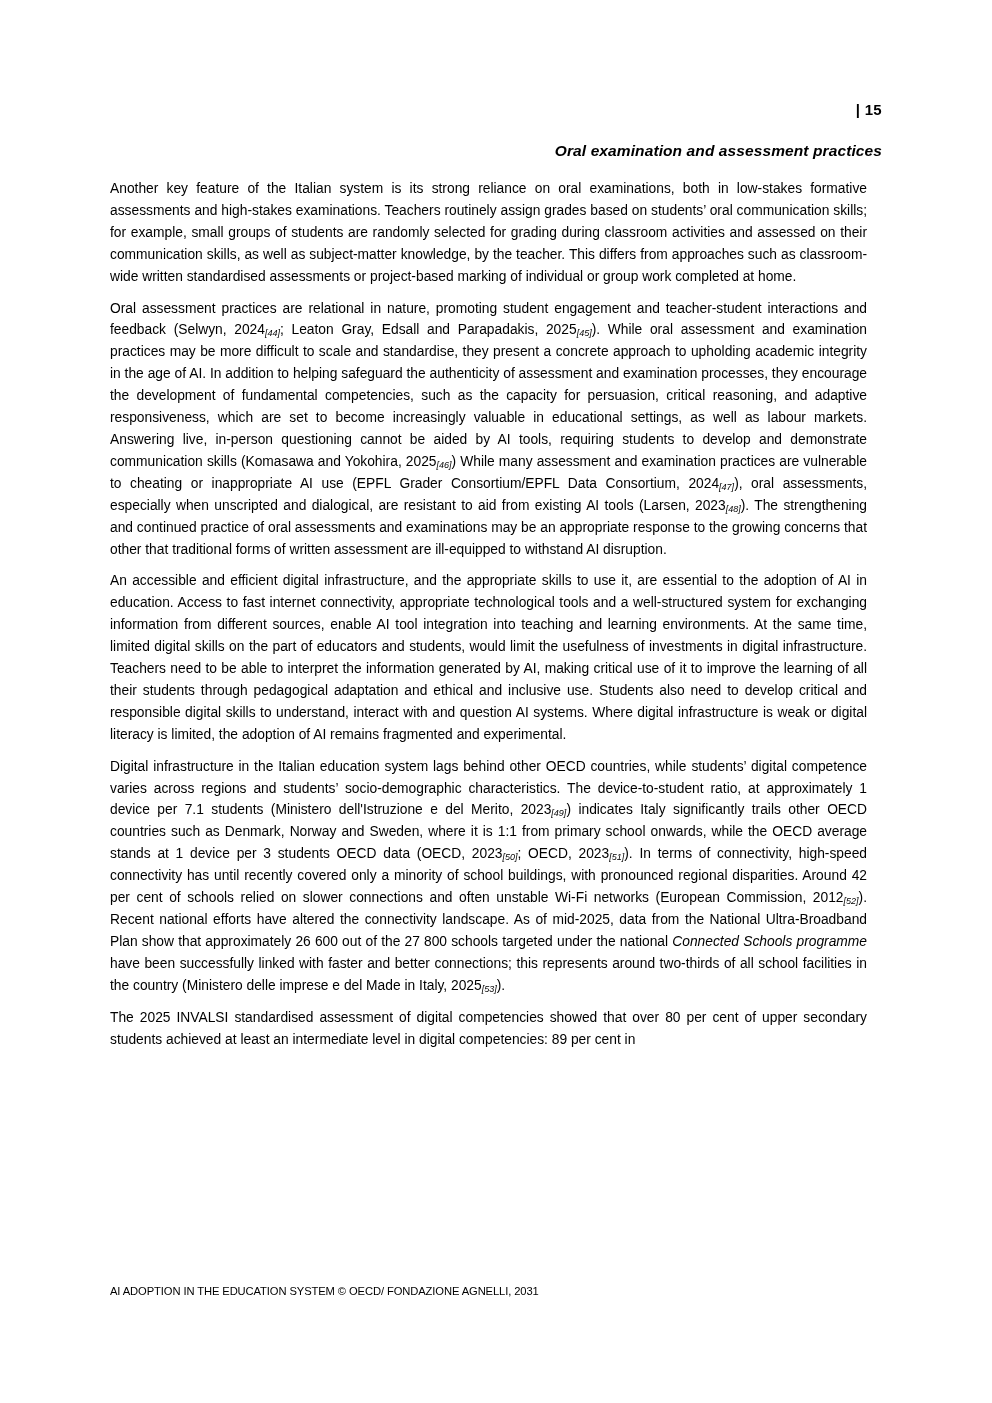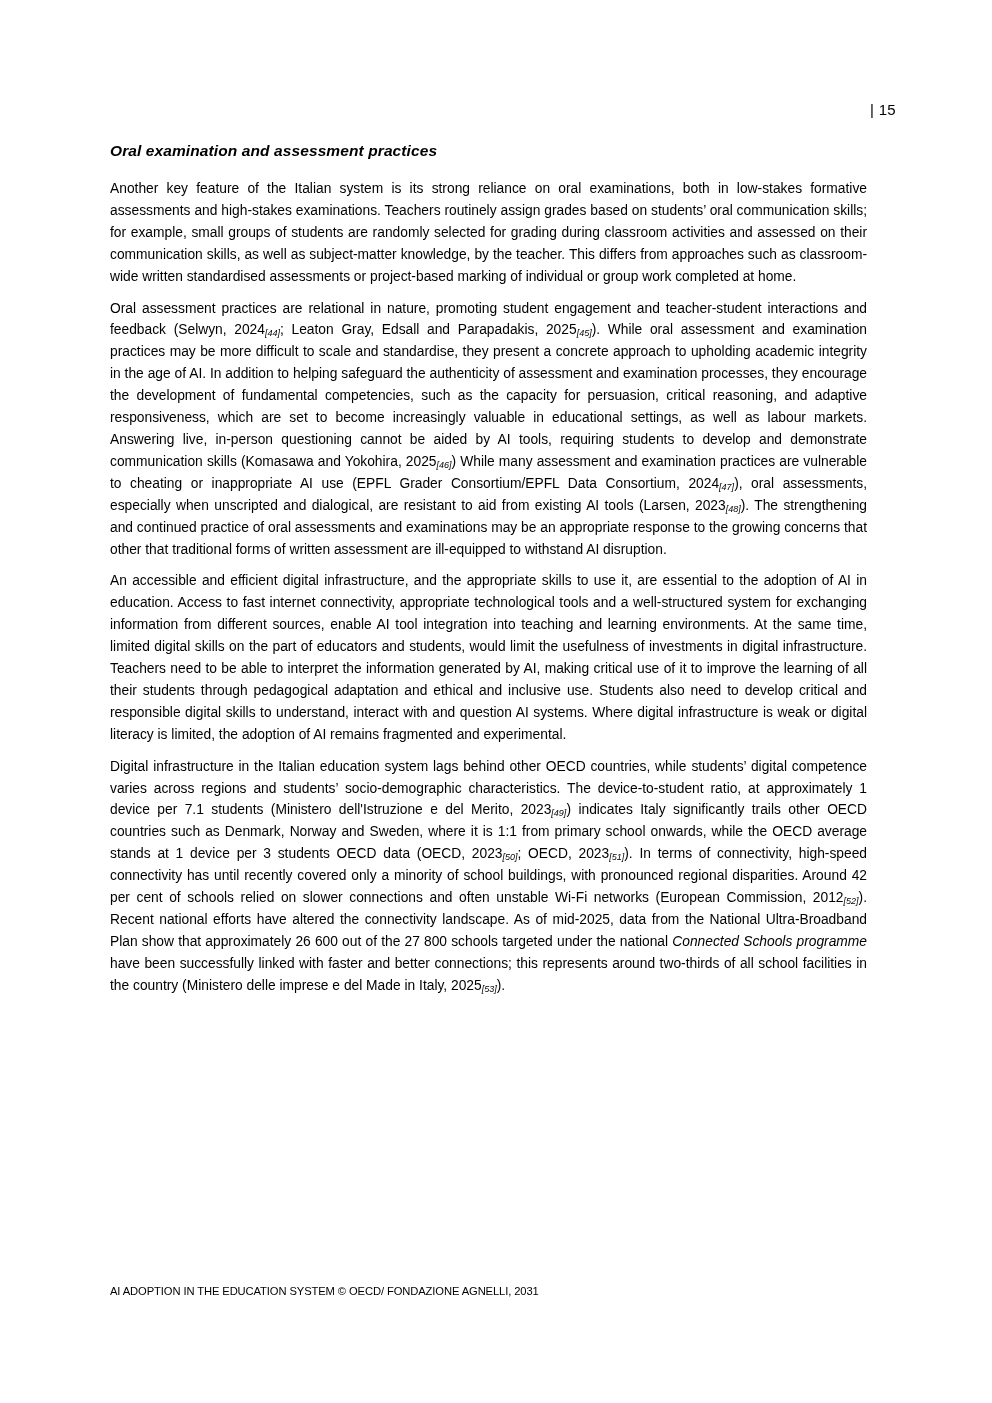--- a/index.html
+++ b/index.html
@@ -13,37 +13,38 @@
     height: 1403px;
     margin: 0 auto;
     background: #ffffff;
     font-family: "Liberation Sans", sans-serif;
     color: #000000;
     overflow: hidden;
   }
   .page-number {
     position: absolute;
     top: 101px;
-    right: 96px;
+    right: 110px;
     font-size: 15px;
-    font-weight: normal;
+    font-weight: bold;
     letter-spacing: 0.3px;
   }
   .doc-body {
     position: absolute;
     left: 110px;
     top: 142px;
     width: 772px;
   }
   .doc-body h2.heading {
     font-size: 15.5px;
     font-style: italic;
     font-weight: bold;
     margin: 0 0 18px 0;
     letter-spacing: 0.1px;
+    text-align: right;
   }
   .doc-body h2.heading:not(:first-child) {
     margin-top: 32px;
   }
   .doc-body p.paragraph {
     font-size: 13.8px;
     line-height: 21.9px;
     text-align: justify;
     margin: 0 15px 10px 0;
   }
@@ -69,16 +70,17 @@
 
 <div class="page">
   <div class="page-number">| 15</div>
 
   <div class="doc-body">
       <h2 class="heading"><span>Oral examination and assessment practices</span></h2>
       <p class="paragraph"><span>Another key feature of the Italian system is its strong reliance on oral examinations, both in low-stakes formative assessments and high-stakes examinations. Teachers routinely assign grades based on students’ oral communication skills; for example, small groups of students are randomly selected for grading during classroom activities and assessed on their communication skills, as well as subject-matter knowledge, by the teacher. This differs from approaches such as classroom-wide written standardised assessments or project-based marking of individual or group work completed at home.</span></p>
       <p class="paragraph"><span>Oral assessment practices are relational in nature, promoting student engagement and teacher-student interactions and feedback (Selwyn, 2024</span><sub class="ref">[44]</sub><span>; Leaton Gray, Edsall and Parapadakis, 2025</span><sub class="ref">[45]</sub><span>). While oral assessment and examination practices may be more difficult to scale and standardise, they present a concrete approach to upholding academic integrity in the age of AI. In addition to helping safeguard the authenticity of assessment and examination processes, they encourage the development of fundamental competencies, such as the capacity for persuasion, critical reasoning, and adaptive responsiveness, which are set to become increasingly valuable in educational settings, as well as labour markets. Answering live, in-person questioning cannot be aided by AI tools, requiring students to develop and demonstrate communication skills (Komasawa and Yokohira, 2025</span><sub class="ref">[46]</sub><span>) While many assessment and examination practices are vulnerable to cheating or inappropriate AI use (EPFL Grader Consortium/EPFL Data Consortium, 2024</span><sub class="ref">[47]</sub><span>), oral assessments, especially when unscripted and dialogical, are resistant to aid from existing AI tools (Larsen, 2023</span><sub class="ref">[48]</sub><span>). The strengthening and continued practice of oral assessments and examinations may be an appropriate response to the growing concerns that other that traditional forms of written assessment are ill-equipped to withstand AI disruption.</span></p>
       <p class="paragraph"><span>An accessible and efficient digital infrastructure, and the appropriate skills to use it, are essential to the adoption of AI in education. Access to fast internet connectivity, appropriate technological tools and a well-structured system for exchanging information from different sources, enable AI tool integration into teaching and learning environments. At the same time, limited digital skills on the part of educators and students, would limit the usefulness of investments in digital infrastructure. Teachers need to be able to interpret the information generated by AI, making critical use of it to improve the learning of all their students through pedagogical adaptation and ethical and inclusive use. Students also need to develop critical and responsible digital skills to understand, interact with and question AI systems. Where digital infrastructure is weak or digital literacy is limited, the adoption of AI remains fragmented and experimental.</span></p>
       <p class="paragraph"><span>Digital infrastructure in the Italian education system lags behind other OECD countries, while students’ digital competence varies across regions and students’ socio-demographic characteristics. The device-to-student ratio, at approximately 1 device per 7.1 students (Ministero dell'Istruzione e del Merito, 2023</span><sub class="ref">[49]</sub><span>) indicates Italy significantly trails other OECD countries such as Denmark, Norway and Sweden, where it is 1:1 from primary school onwards, while the OECD average stands at 1 device per 3 students OECD data (OECD, 2023</span><sub class="ref">[50]</sub><span>; OECD, 2023</span><sub class="ref">[51]</sub><span>). In terms of connectivity, high-speed connectivity has until recently covered only a minority of school buildings, with pronounced regional disparities. Around 42 per cent of schools relied on slower connections and often unstable Wi-Fi networks (European Commission, 2012</span><sub class="ref">[52]</sub><span>). Recent national efforts have altered the connectivity landscape. As of mid-2025, data from the National Ultra-Broadband Plan show that approximately 26&nbsp;600 out of the 27&nbsp;800 schools targeted under the national </span><em>Connected Schools programme</em><span> have been successfully linked with faster and better connections; this represents around two-thirds of all school facilities in the country (Ministero delle imprese e del Made in Italy, 2025</span><sub class="ref">[53]</sub><span>).</span></p>
+      <p class="paragraph"><span>The 2025 INVALSI standardised assessment of digital competencies showed that over 80 per&nbsp;cent of upper secondary students achieved at least an intermediate level in digital competencies: 89 per&nbsp;cent in</span></p>
     </div>
 
   <div class="footer">AI ADOPTION IN THE EDUCATION SYSTEM © OECD/ FONDAZIONE AGNELLI, 2031</div>
 </div>
 
 </body></html>

